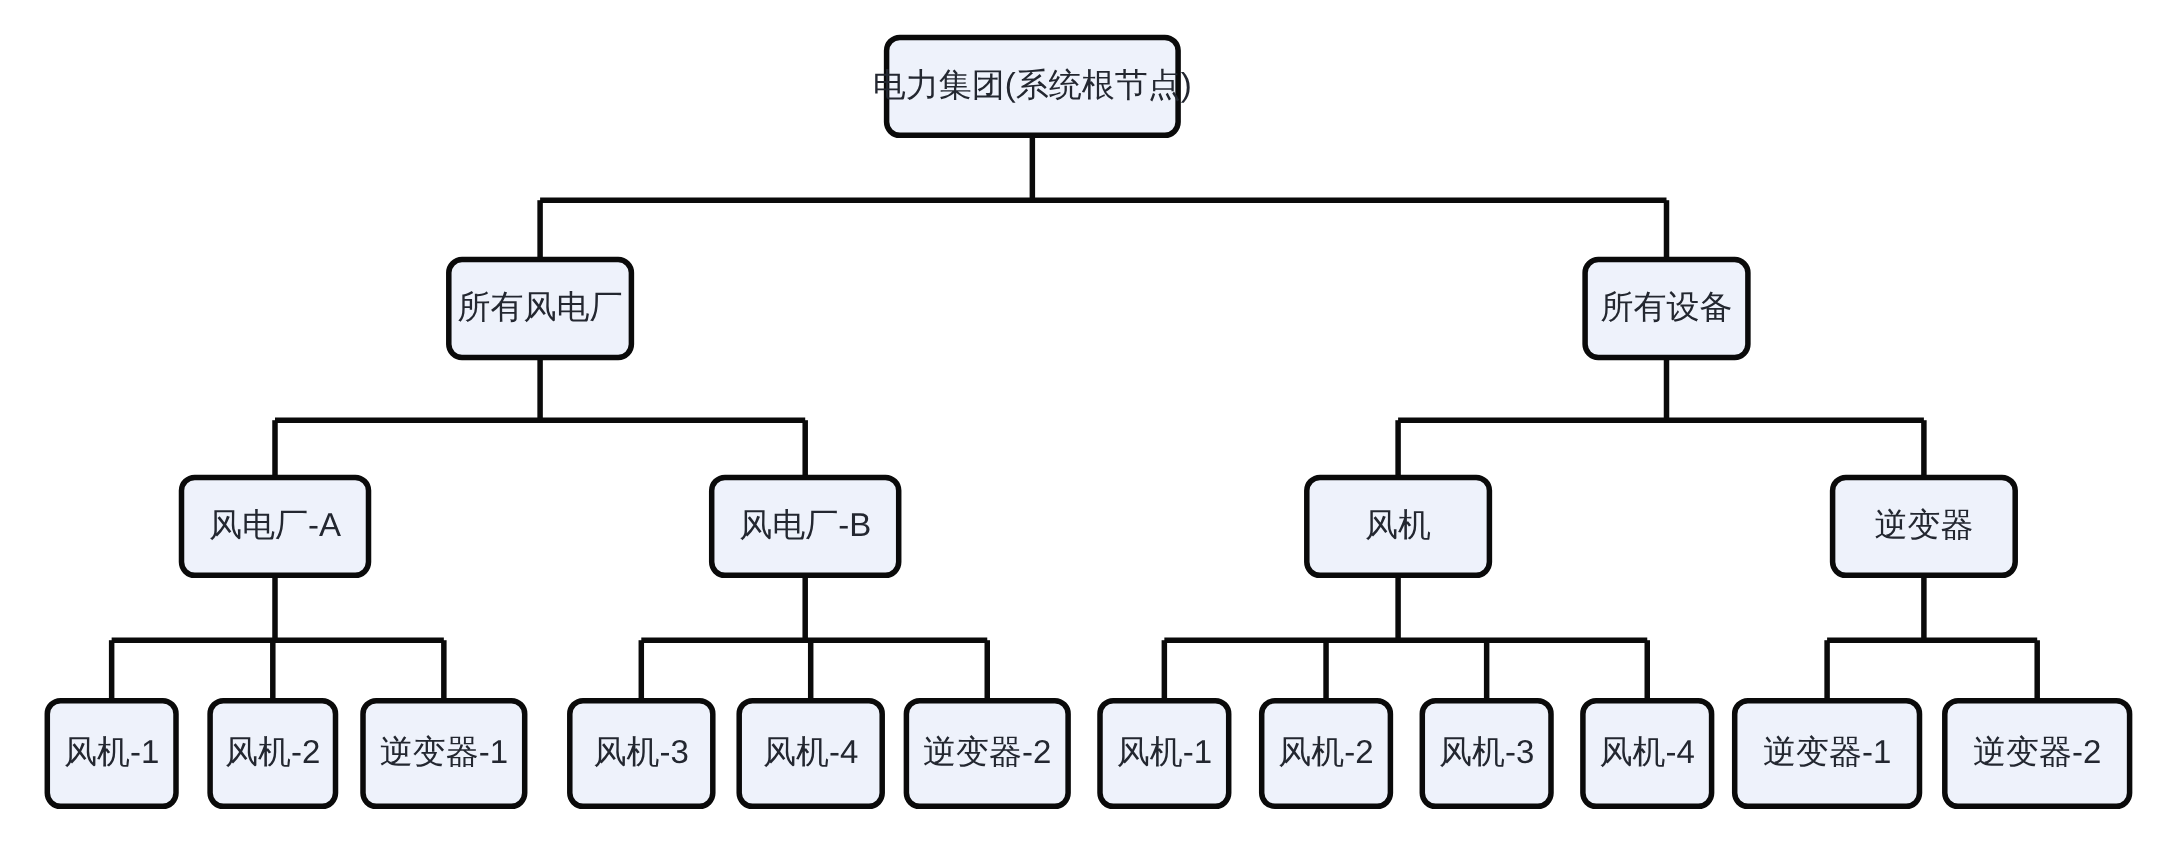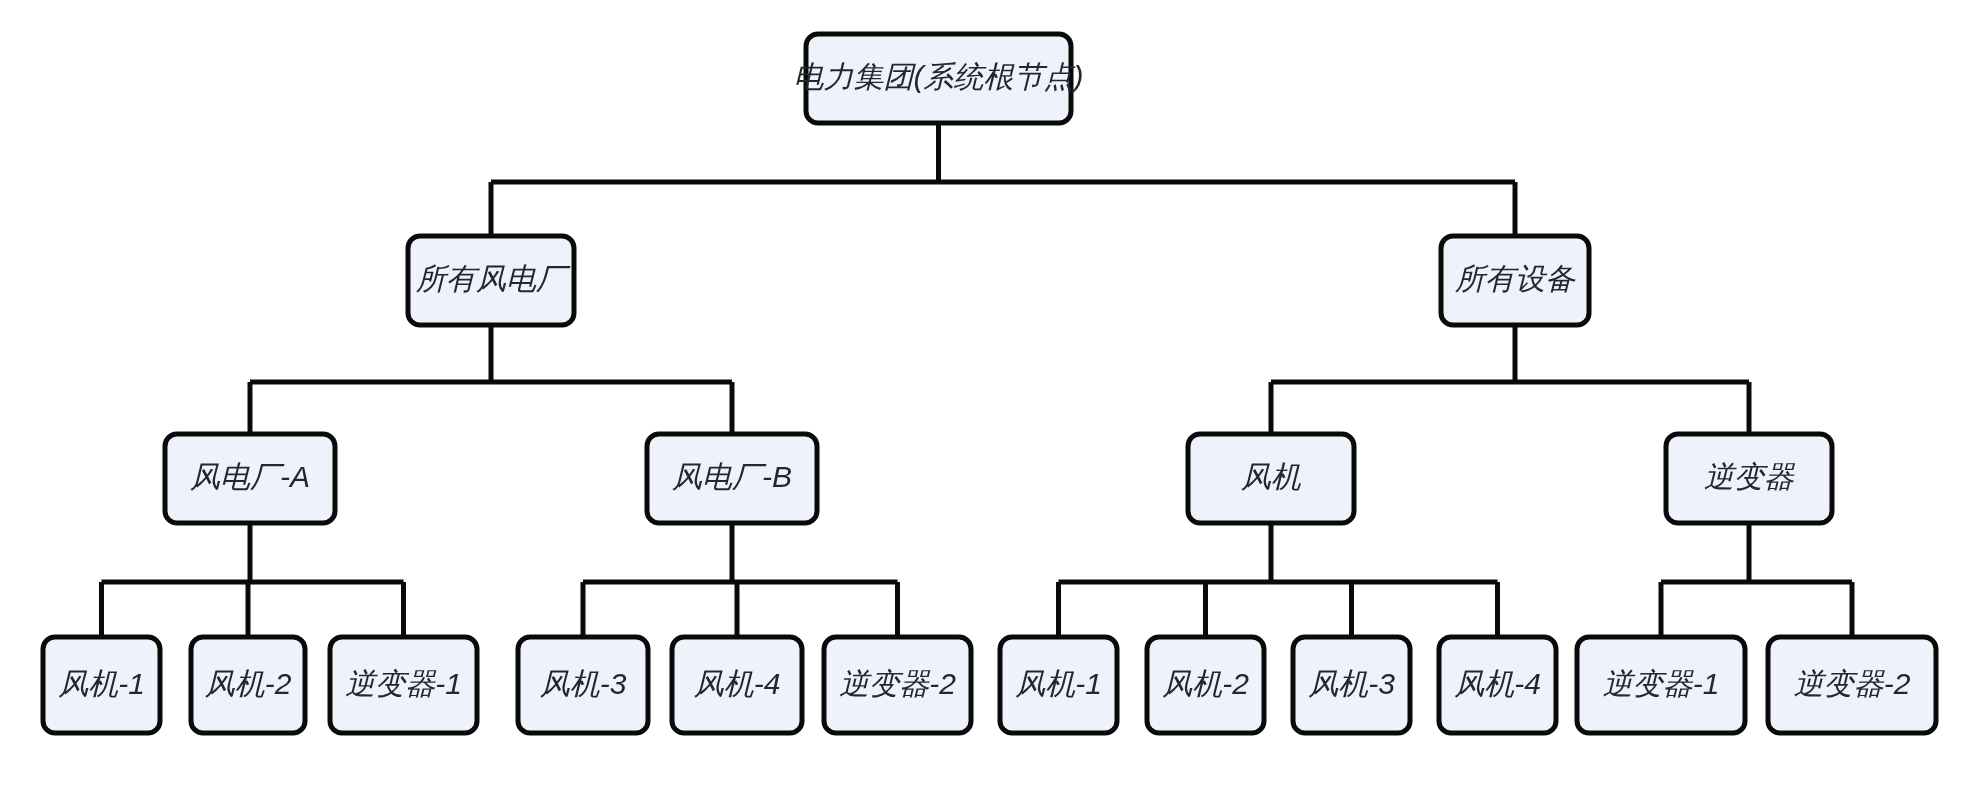--- a/index.html
+++ b/index.html
@@ -12,21 +12,20 @@
     width: 1968px;
     height: 786px;
     overflow: hidden;
     font-family: "Liberation Sans", "DejaVu Sans", sans-serif;
   }
   #diagram-root {
     position: relative;
     width: 1968px;
     height: 786px;
     background: #ffffff;
-    font-style: italic;
   }
   svg#tree-svg {
     display: block;
     width: 1968px;
     height: 786px;
   }
   .node-box {
     fill: #eef2fb;
     stroke: #0a0a0a;
     stroke-width: 5;

